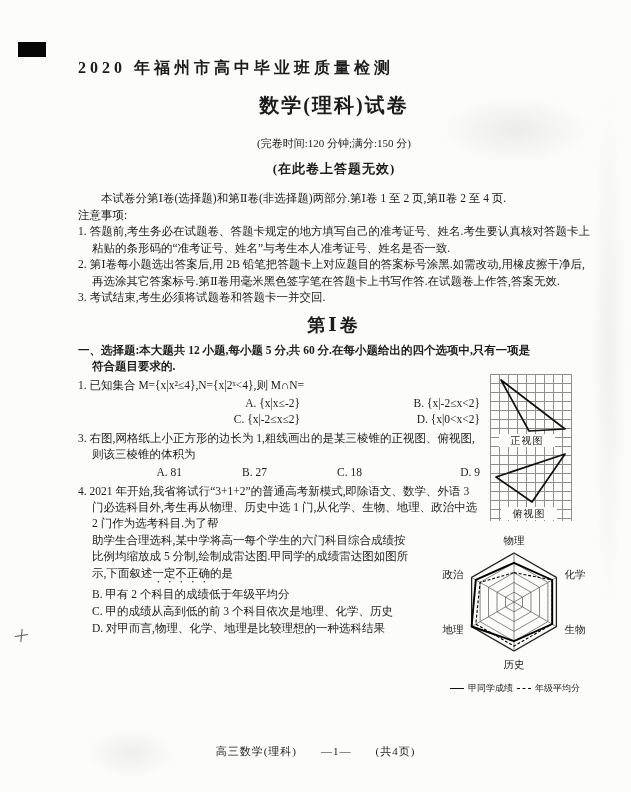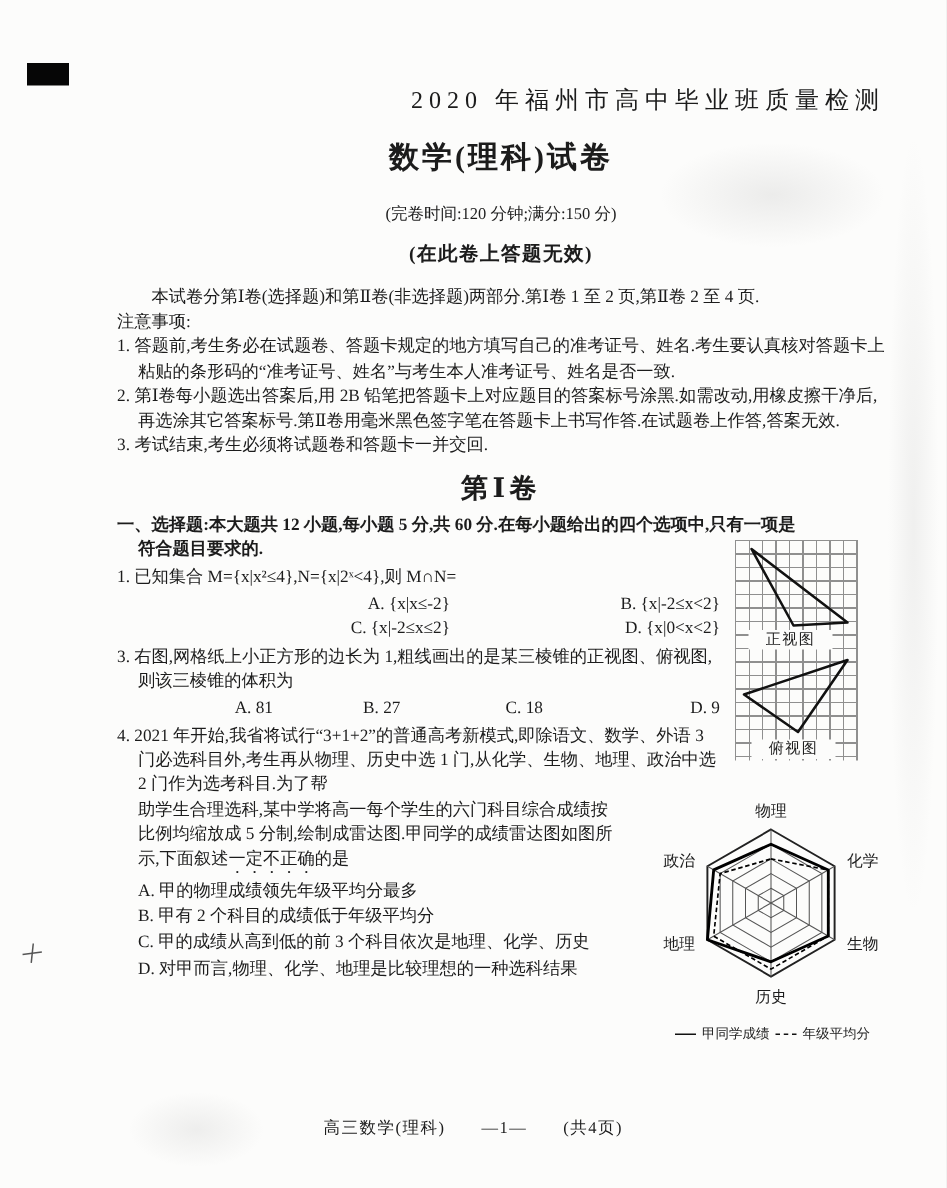--- a/index.html
+++ b/index.html
@@ -1,20 +1,20 @@
 <!DOCTYPE html>
 <html><head>
 <meta charset="utf-8">
 <style>
   html,body{margin:0;padding:0;background:#e9e9e7;}
   .page{position:relative;width:631px;height:792px;margin:0 auto;background:#fcfcfb;
         font-family:"Liberation Serif","DejaVu Serif",serif;color:#1c1c1c;overflow:hidden;}
   .content{position:absolute;left:78px;top:56px;width:512px;font-size:11.5px;line-height:16.4px;}
 
-  .exam-title{font-size:16px;font-weight:400;letter-spacing:4px;text-align:right;margin:4px 0 0;}
+  .exam-title{font-size:16px;font-weight:700;letter-spacing:4px;text-align:left;margin:4px 0 0;}
   .paper-title{font-size:20px;font-weight:700;letter-spacing:2px;text-align:center;margin:21px 0 0;}
   .subtitle{text-align:center;font-size:11px;margin:21px 0 0;}
   .invalid-notice{text-align:center;font-size:13px;font-weight:700;letter-spacing:1px;margin:10px 0 0;}
   .intro{margin:12px 0 0;text-indent:2em;}
   .notes-title{font-weight:400;margin:1px 0 0;}
   .note{margin:0;padding-left:14px;text-indent:-14px;}
   .note .num{margin-right:3px;}
   .part-title{text-align:center;font-weight:700;font-size:18px;letter-spacing:3px;margin:12px 0 8px;}
   .mc-h1{font-weight:700;margin:0;}
   .mc-h2{font-weight:700;margin:0 0 0 14px;}
@@ -22,21 +22,21 @@
   .stem{margin:2.5px 0 0;padding-left:14px;text-indent:-14px;}
   .opts2{margin:1px 0 0 14px;display:grid;grid-template-columns:208px auto;}
   .opts4{margin:1px 0 0 14px;display:grid;grid-template-columns:90px 85px 95px auto;}
   .opt{white-space:nowrap;text-align:right;}
   .q4-rest{margin:0 0 0 14px;}
   .q4-opt{margin:1px 0 0 14px;}
   .emph{-webkit-text-emphasis:filled dot;-webkit-text-emphasis-position:under right;
         text-emphasis:filled dot;text-emphasis-position:under right;}
 
   
-  .views-figure{float:right;width:86px;margin:2px 14px 4px 10px;position:relative;}
+  .views-figure{float:right;width:86px;margin:16px 14px 4px 10px;position:relative;}
   .grid-bg{width:82px;height:147px;
     background-image:
       repeating-linear-gradient(to bottom,#8f8f8f 0,#8f8f8f 0.8px,transparent 0.8px,transparent 9px),
       repeating-linear-gradient(to right,#8f8f8f 0,#8f8f8f 0.8px,transparent 0.8px,transparent 9px);}
   .views-overlay{position:absolute;left:0;top:0;}
   .views-overlay polygon{fill:none;stroke:#111;stroke-width:1.7;stroke-linejoin:round;}
   .view-label{position:absolute;background:#fcfcfb;font-size:10px;line-height:13px;
               text-align:center;letter-spacing:1px;}
   .view-label.front{left:9px;top:60px;width:56px;}
   .view-label.top{left:11px;top:133px;width:56px;}
@@ -154,21 +154,20 @@
         </svg>
       <div class="radar-legend">
         <span class="leg-line solid"></span>
         <span>甲同学成绩</span>
         <span class="leg-line dashed"></span>
         <span>年级平均分</span>
       </div>
     </div>
 
     <div class="q4-rest"><span>助学生合理选科,某中学将高一每个学生的六门科目综合成绩按比例均缩放成 5 分制,绘制成雷达图.甲同学的成绩雷达图如图所示,下面叙述</span><span class="emph">一定不正确</span><span>的是</span></div>
-    <p class="q4-opt">A. 甲的物理成绩领先年级平均分最多</p>
     <p class="q4-opt">B. 甲有 2 个科目的成绩低于年级平均分</p>
     <p class="q4-opt">C. 甲的成绩从高到低的前 3 个科目依次是地理、化学、历史</p>
     <p class="q4-opt">D. 对甲而言,物理、化学、地理是比较理想的一种选科结果</p>
 
   </div>
 
   <div class="footer">
     <span>高三数学(理科)</span><span>—1—</span><span>(共4页)</span>
   </div>
 

